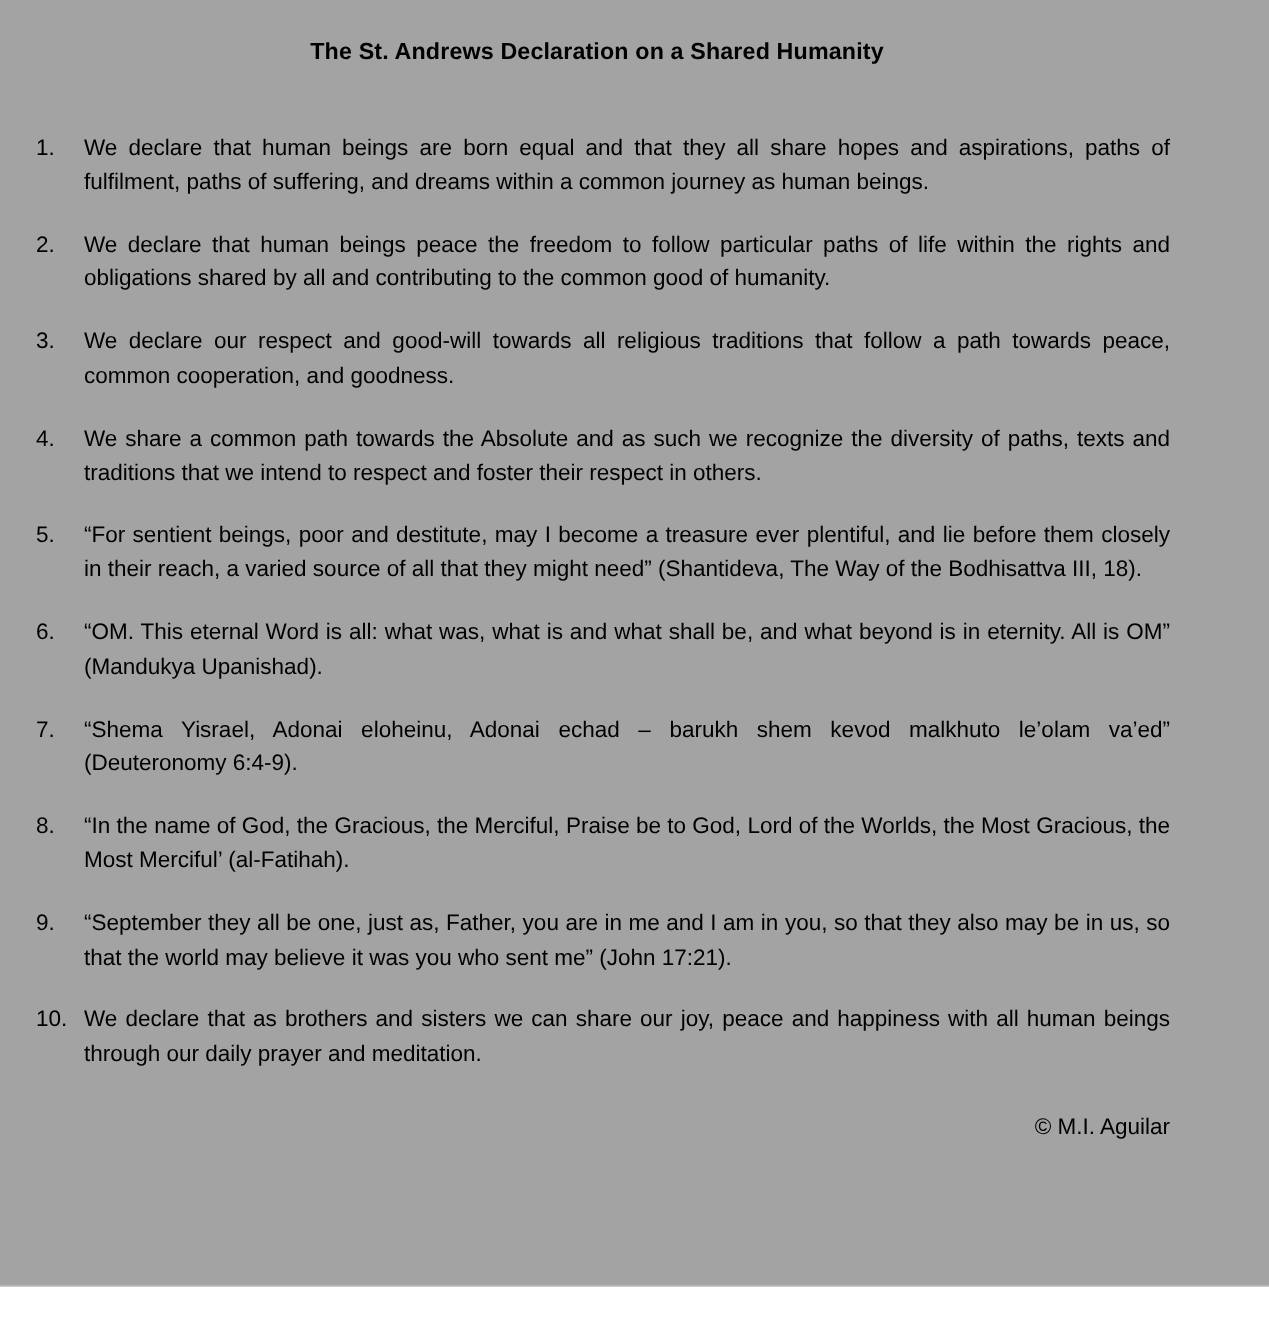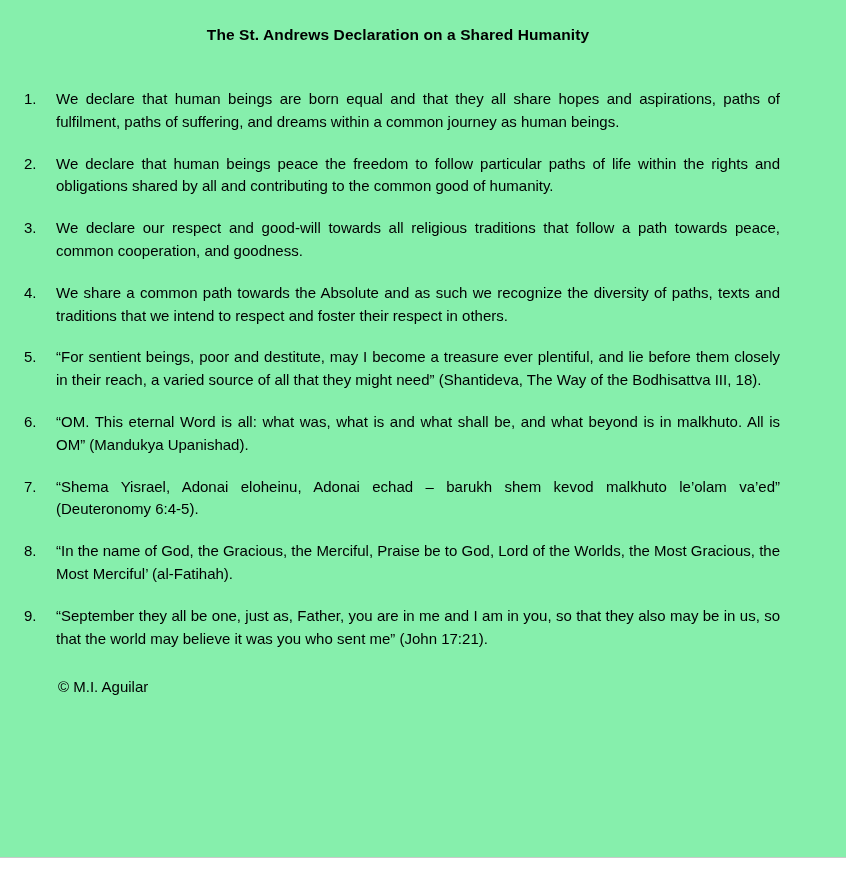--- a/index.html
+++ b/index.html
@@ -11,21 +11,21 @@
     height: 886px;
     background: #ffffff;
     font-family: "Liberation Sans", sans-serif;
     color: #000000;
     overflow: hidden;
   }
   .page {
     position: relative;
     width: 846px;
     height: 886px;
-    background: #86efac;
+    background: #a3a3a3;
     box-sizing: border-box;
   }
   .doc-body {
     padding: 16px 66px 0 22px;
   }
   .doc-title {
     text-align: center;
     font-size: 15.5px;
     font-weight: bold;
     letter-spacing: 0.1px;
@@ -55,20 +55,21 @@
     line-height: 1.52;
     text-align: justify;
     text-justify: inter-word;
     hyphens: none;
   }
   .credit {
     margin-top: 26px;
     padding-left: 36px;
     font-size: 15px;
     line-height: 1.5;
+    text-align: right;
   }
   .bottom-rule {
     position: absolute;
     left: 0;
     right: 0;
     bottom: 28px;
     height: 1px;
     background: #c9c9c9;
   }
   .footer-strip {
@@ -110,38 +111,42 @@
         <span class="clause-text">We share a common path towards the Absolute and as such we recognize the diversity of paths, texts and traditions that we intend to respect and foster their respect in others.</span>
       </li>
 
       <li class="clause">
         <span class="clause-number">5.</span>
         <span class="clause-text">“For sentient beings, poor and destitute, may I become a treasure ever plentiful, and lie before them closely in their reach, a varied source of all that they might need” (Shantideva, The Way of the Bodhisattva III, 18).</span>
       </li>
 
       <li class="clause">
         <span class="clause-number">6.</span>
-        <span class="clause-text">“OM. This eternal Word is all: what was, what is and what shall be, and what beyond is in malkhuto. All is OM” (Mandukya Upanishad).</span>
+        <span class="clause-text">“OM. This eternal Word is all: what was, what is and what shall be, and what beyond is in eternity. All is OM” (Mandukya Upanishad).</span>
       </li>
 
       <li class="clause">
         <span class="clause-number">7.</span>
-        <span class="clause-text">“Shema Yisrael, Adonai eloheinu, Adonai echad – barukh shem kevod malkhuto le’olam va’ed” (Deuteronomy 6:4-5).</span>
+        <span class="clause-text">“Shema Yisrael, Adonai eloheinu, Adonai echad – barukh shem kevod malkhuto le’olam va’ed” (Deuteronomy 6:4-9).</span>
       </li>
 
       <li class="clause">
         <span class="clause-number">8.</span>
         <span class="clause-text">“In the name of God, the Gracious, the Merciful, Praise be to God, Lord of the Worlds, the Most Gracious, the Most Merciful’ (al-Fatihah).</span>
       </li>
 
       <li class="clause">
         <span class="clause-number">9.</span>
         <span class="clause-text">“September they all be one, just as, Father, you are in me and I am in you, so that they also may be in us, so that the world may believe it was you who sent me” (John 17:21).</span>
       </li>
 
+      <li class="clause">
+        <span class="clause-number">10.</span>
+        <span class="clause-text">We declare that as brothers and sisters we can share our joy, peace and happiness with all human beings through our daily prayer and meditation.</span>
+      </li>
 
     </ol>
 
     <div class="credit">© M.I. Aguilar</div>
   </div>
 
   <div class="bottom-rule"></div>
   <div class="footer-strip"></div>
 </div>
 

